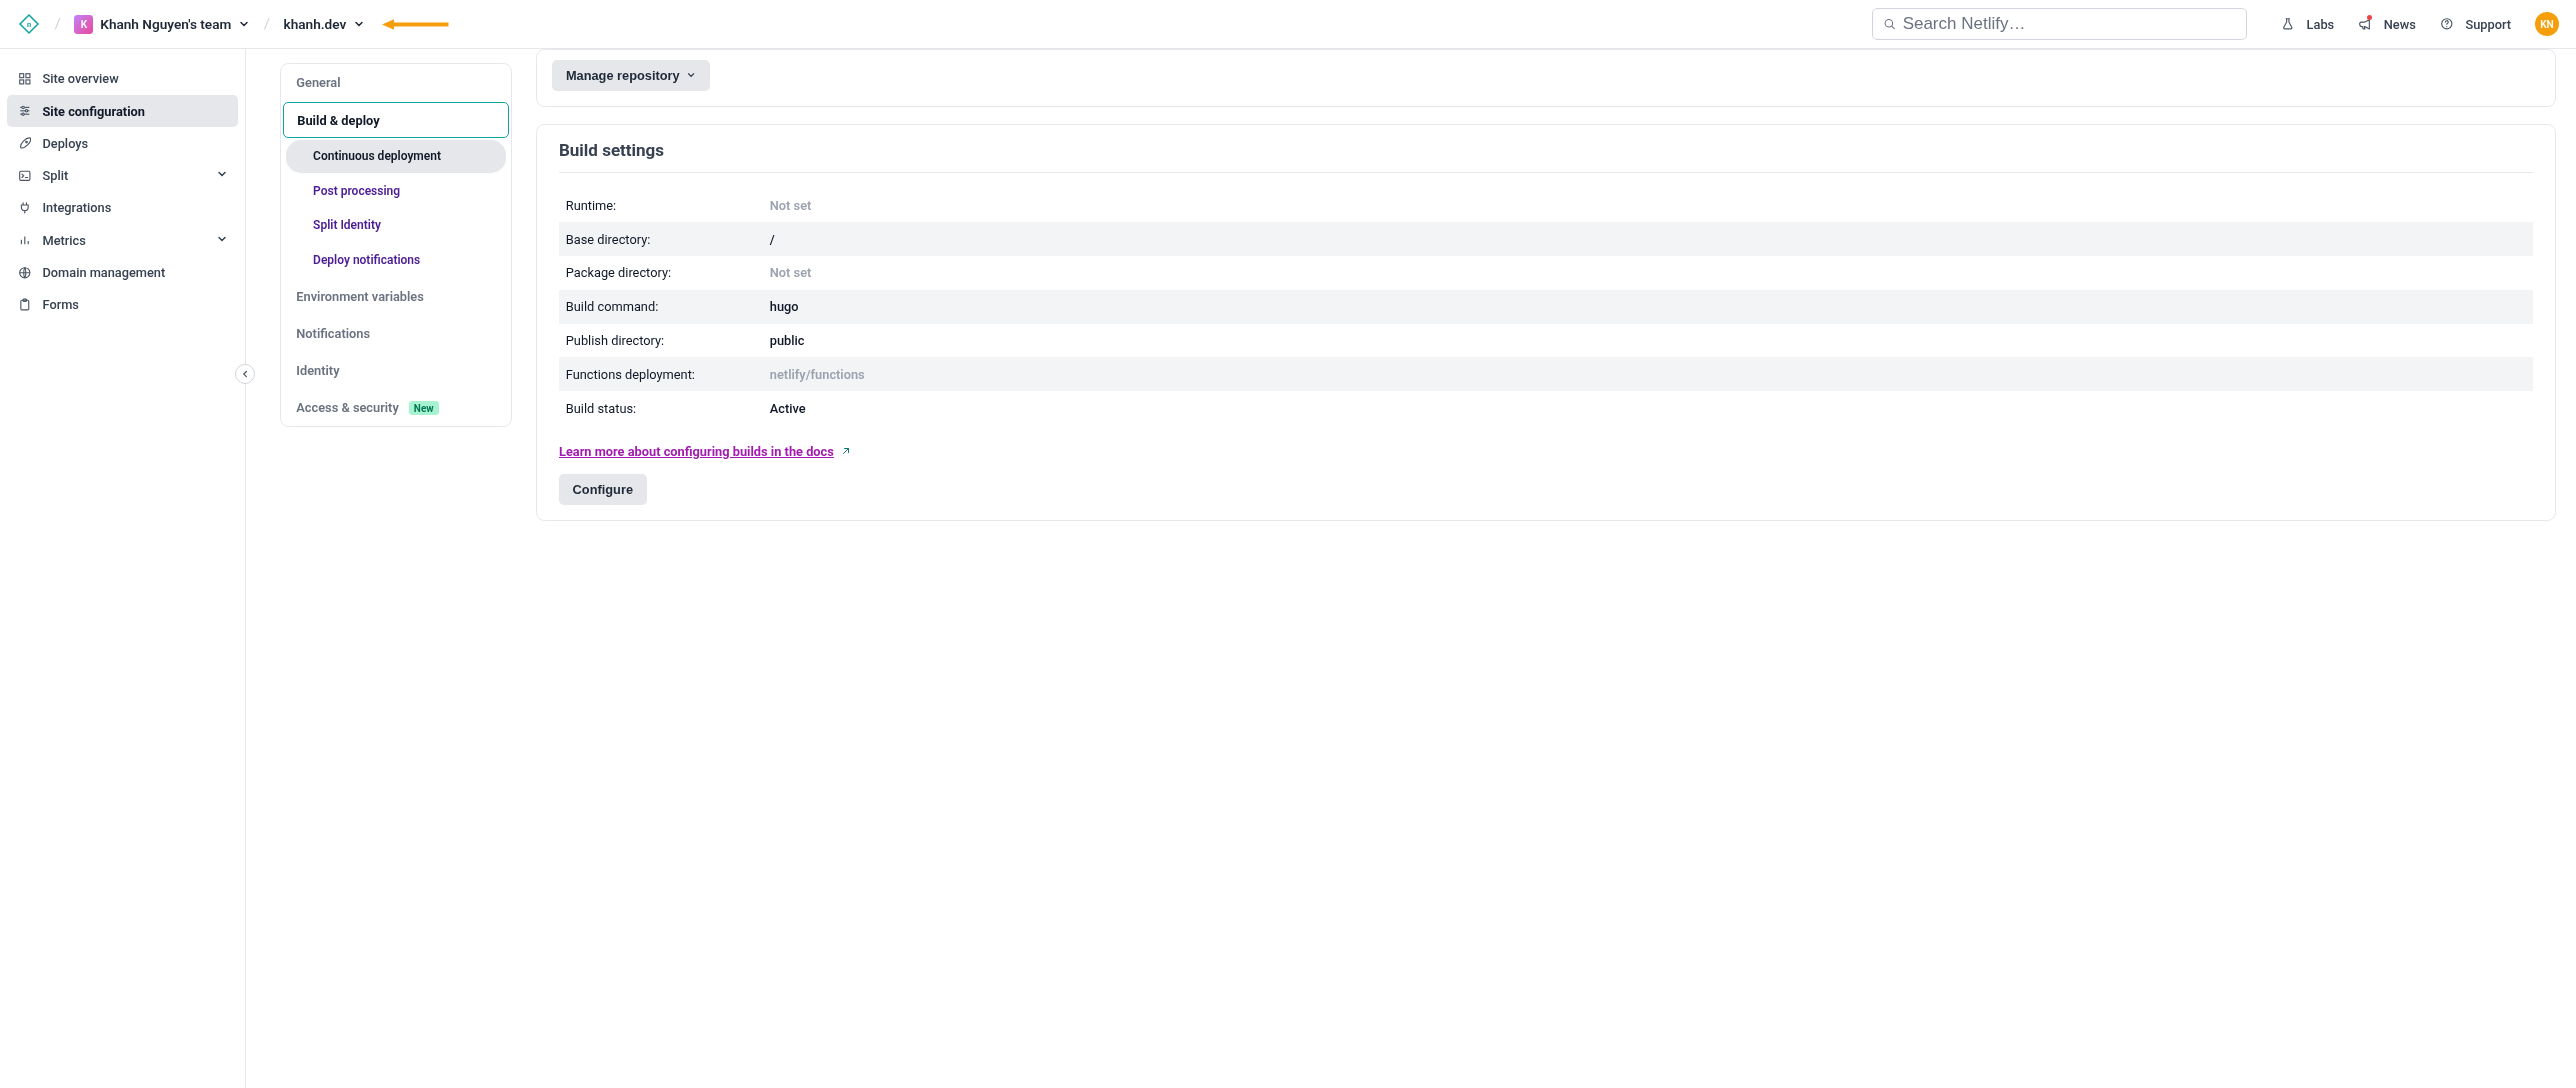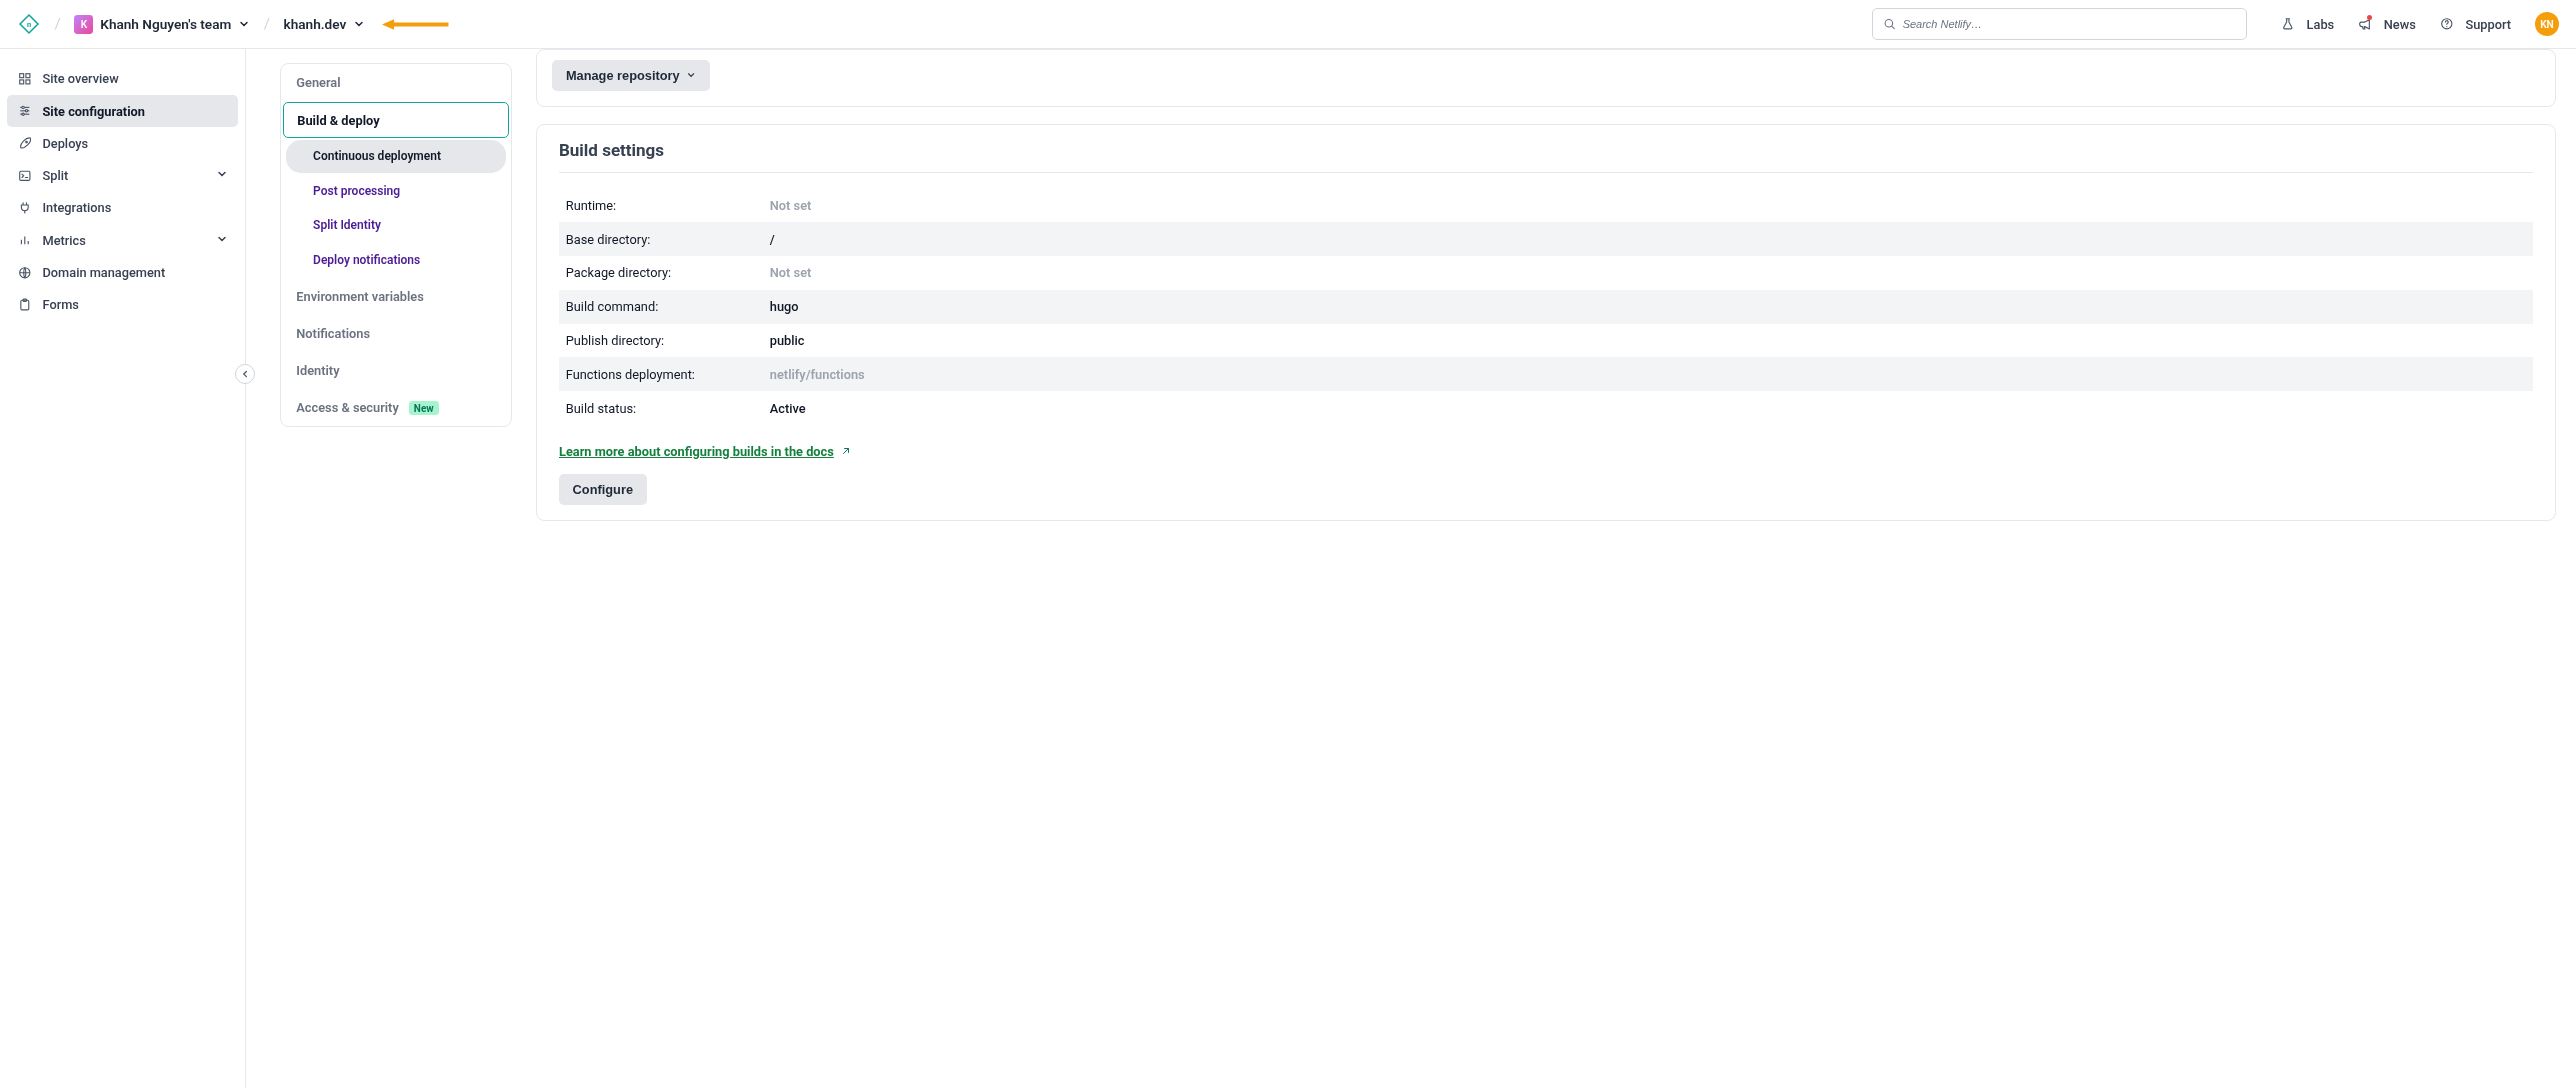--- a/index.html
+++ b/index.html
@@ -42,22 +42,22 @@
   }
   .arrow-annotation svg { width: 68px; height: 17px; }
   .spacer { flex: 1; }
   .search-wrap {
     display: flex; align-items: center;
     border: 0.9px solid #d1d5db; border-radius: 5.1px;
     padding: 0 10.2px; height: 32px; width: 375px;
     gap: 6.8px;
   }
   .search-wrap input {
-    border: none; outline: none; font-size: 11px;
-    width: 100%; color: #3b82f6; font-style: italic;
+    border: none; outline: none; font-size: 17px;
+    width: 100%; color: #3b82f6;
   }
   .search-wrap input::placeholder { color: #6b7280; }
   .top-links { display: flex; align-items: center; gap: 24px; margin-left: 24px;}
   .top-link {
     display: flex; align-items: center; gap: 12px;
     font-size: 12.8px; font-weight: 500; color: #374151; cursor: pointer;
     position: relative;
   }
   .news-dot {
     position: absolute; top: -1.7px; left: 8.5px;
@@ -138,21 +138,21 @@
     margin-bottom:15.3px;
   }
   .kv-table { width:100%; border-collapse:collapse; }
   .kv-table tr:nth-child(even) td { background:#f3f4f6; }
   .kv-table td { padding:9.4px 6.8px; font-size:12.8px; }
   .kv-table td.key { width:204px; color:#111827;}
   .kv-table td.val { color:#111827; font-weight:500;}
   .kv-table td.muted { color:#9ca3af; font-weight:600;}
   .doc-link {
     display:inline-flex; align-items:center; gap:6px;
-    color:#15803d; font-weight:700; font-size:12.8px;
+    color:#a21caf; font-weight:700; font-size:12.8px;
     text-decoration:underline; margin:19px 0 15.3px 0; cursor:pointer;
   }
   .icon svg, .top-link svg, .chevron-down, .collapse-btn svg { stroke:#4b5563; }
 </style>
 </head>
 <body>
 
 <div class="topbar">
   <div class="logo">
     <svg viewBox="0 0 32 32" fill="none" style="font-size:14px">

